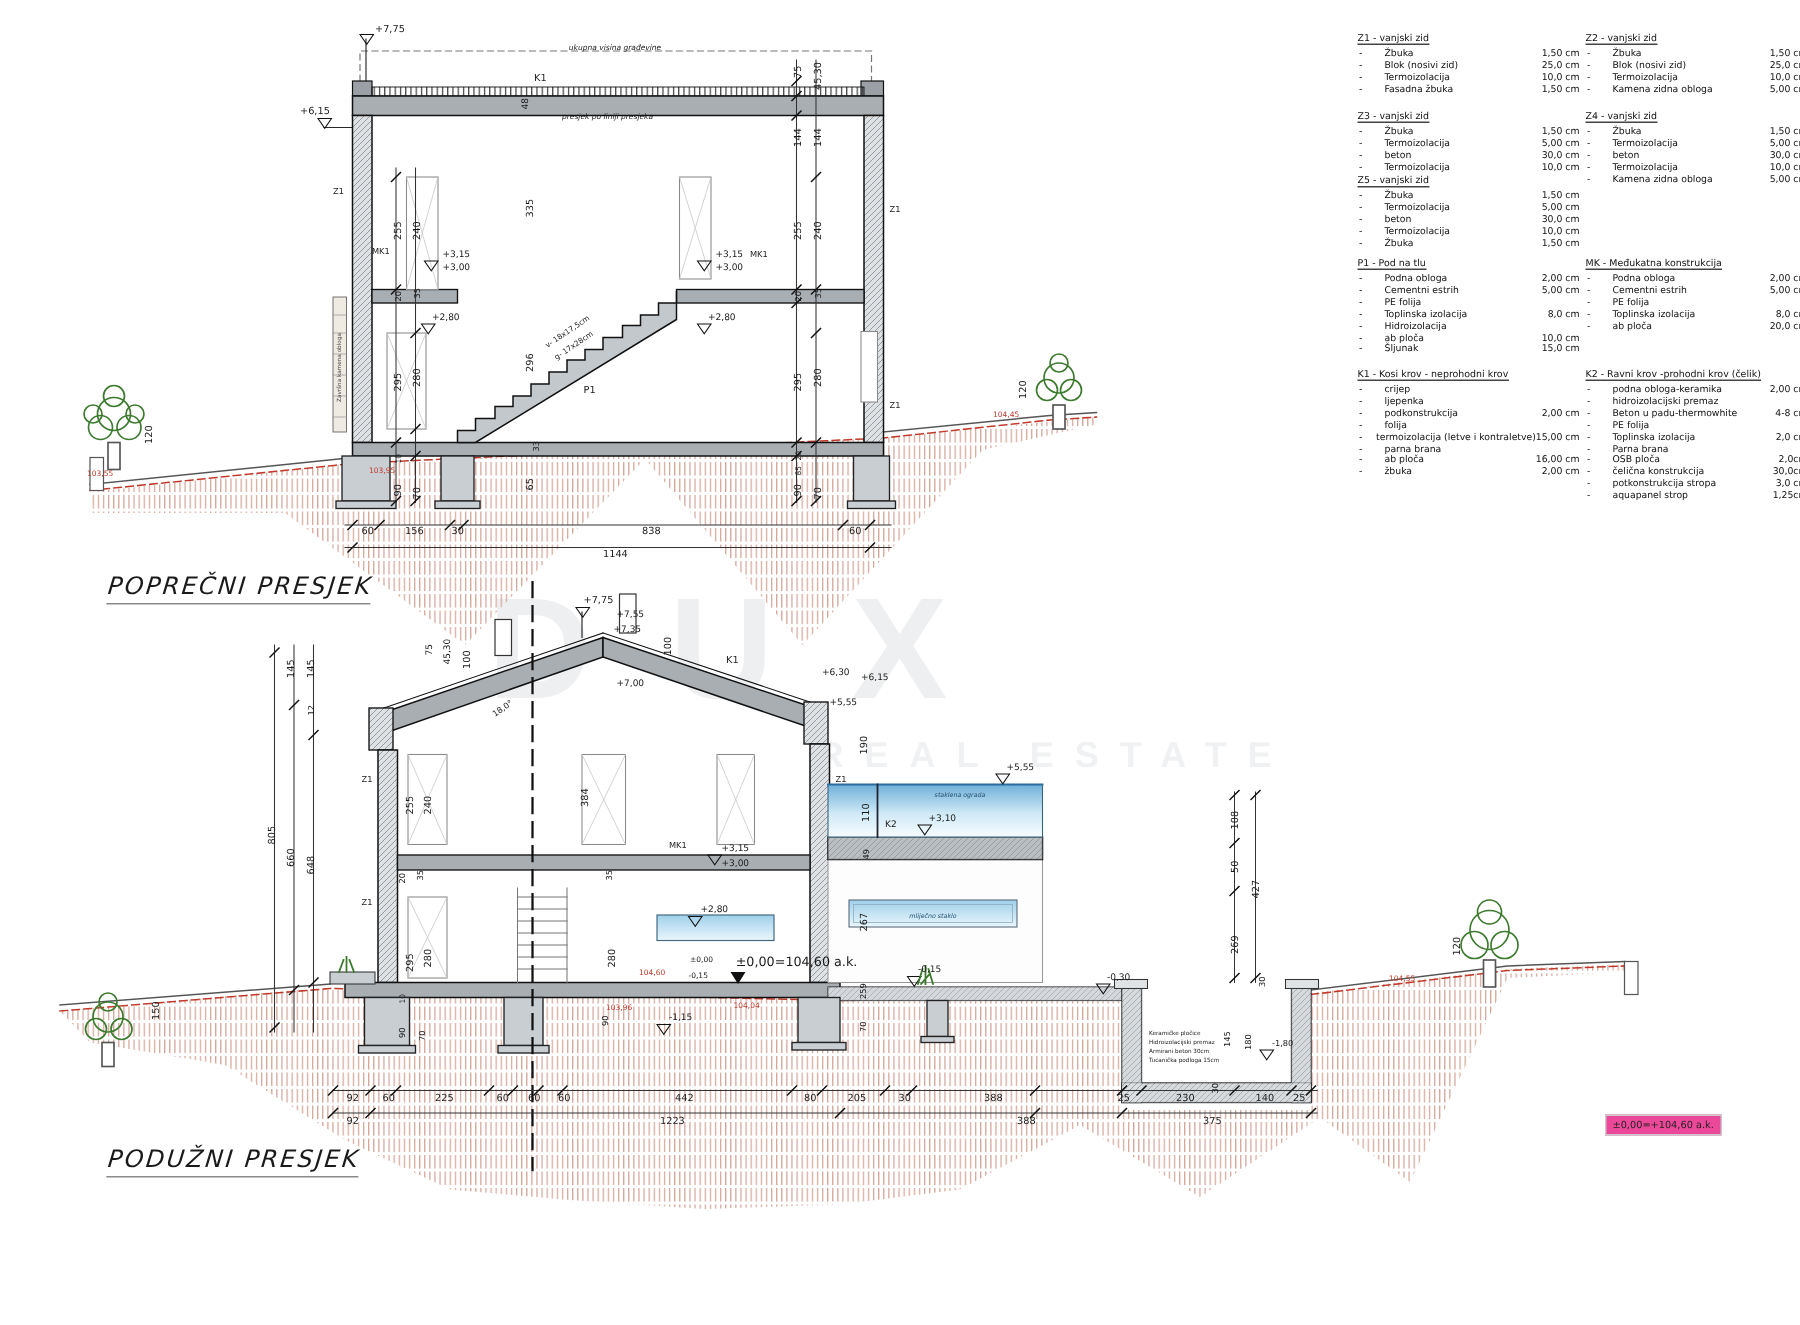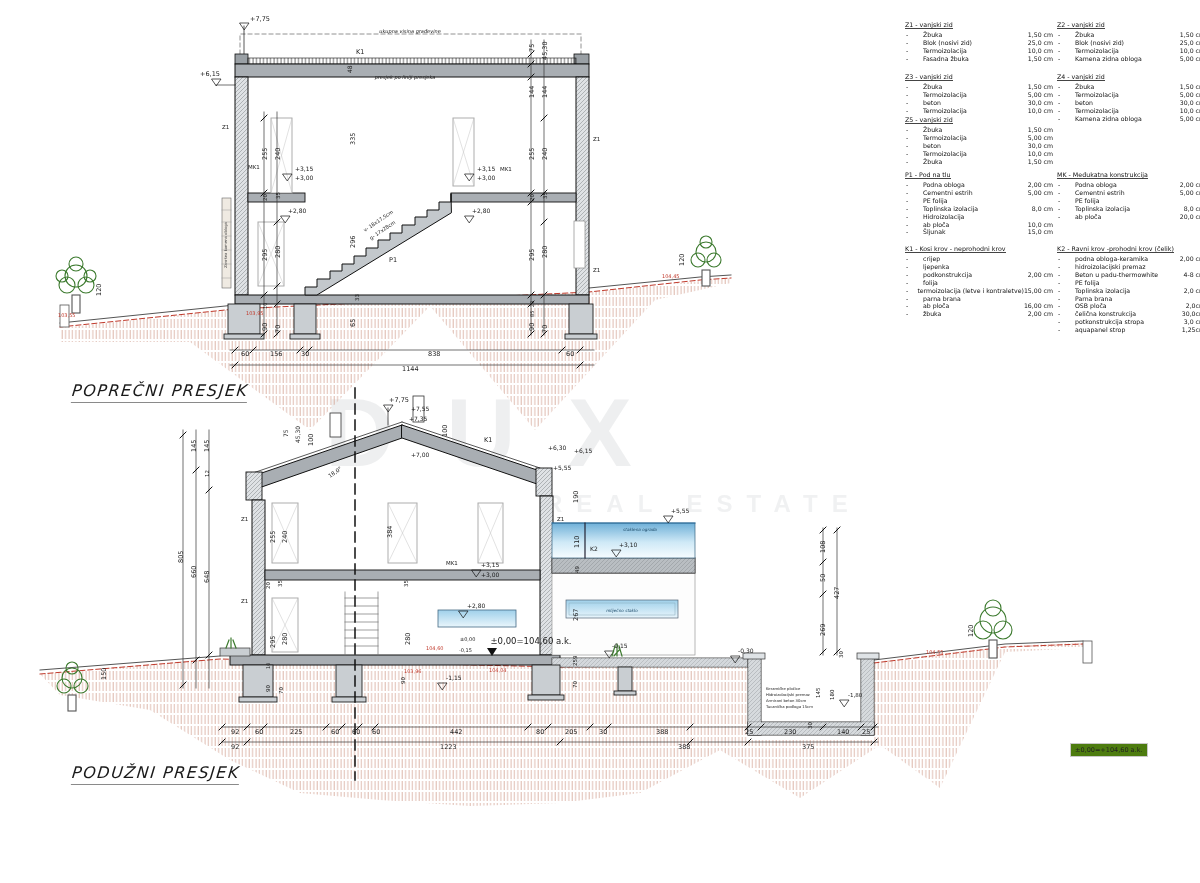--- a/index.html
+++ b/index.html
@@ -10,21 +10,21 @@
   .wm1{position:absolute;left:325px;top:378px;font-size:96px;font-weight:bold;
        letter-spacing:52px;color:rgba(120,130,140,0.13);font-family:"Liberation Sans",sans-serif;}
   .wm2{position:absolute;left:545px;top:490px;font-size:24px;font-weight:bold;
        letter-spacing:14px;color:rgba(120,130,140,0.11);font-family:"Liberation Sans",sans-serif;}
   .sec-title{position:absolute;font-size:16px;font-style:italic;font-weight:500;
        letter-spacing:1.5px;color:#1a1a1a;border-bottom:1px solid #8a8a8a;
        padding-bottom:2px;transform:skewX(-6deg);}
   #title-top{left:72px;top:381px;}
   #title-bottom{left:72px;top:763px;}
   .datum-box{position:absolute;left:1070px;top:743px;border:1px solid #c9c9c9;
-       background:#4d7c0f;font-size:6.5px;color:#222;padding:2px 4px;}
+       background:#ec4899;font-size:6.5px;color:#222;padding:2px 4px;}
   #legend{position:absolute;left:0;top:0;width:1200px;height:340px;}
   .lg-col{position:absolute;top:0;width:148px;height:336px;}
   #legend-col-0{left:905px;}
   #legend-col-1{left:1057px;}
   .lg-sec{position:absolute;left:0;width:100%;}
   .lg-title{font-size:6.3px;color:#111;display:inline-block;border-bottom:0.5px solid #444;
        margin-bottom:2px;white-space:nowrap;}
   .lg-row{display:flex;font-size:6.2px;color:#111;line-height:7.9px;white-space:nowrap;}
   .lg-dash{width:10px;padding-left:1px;}
   .lg-name{flex:1;padding-left:7px;}

